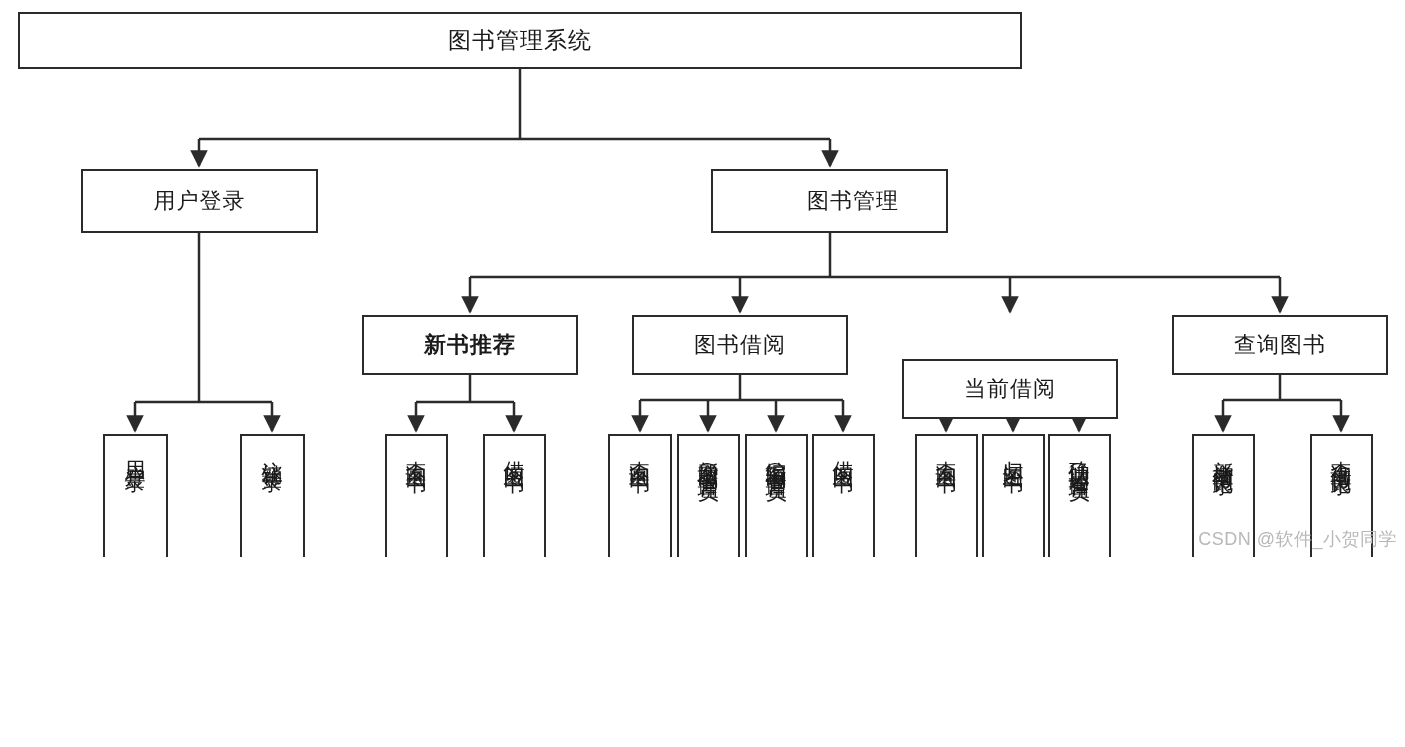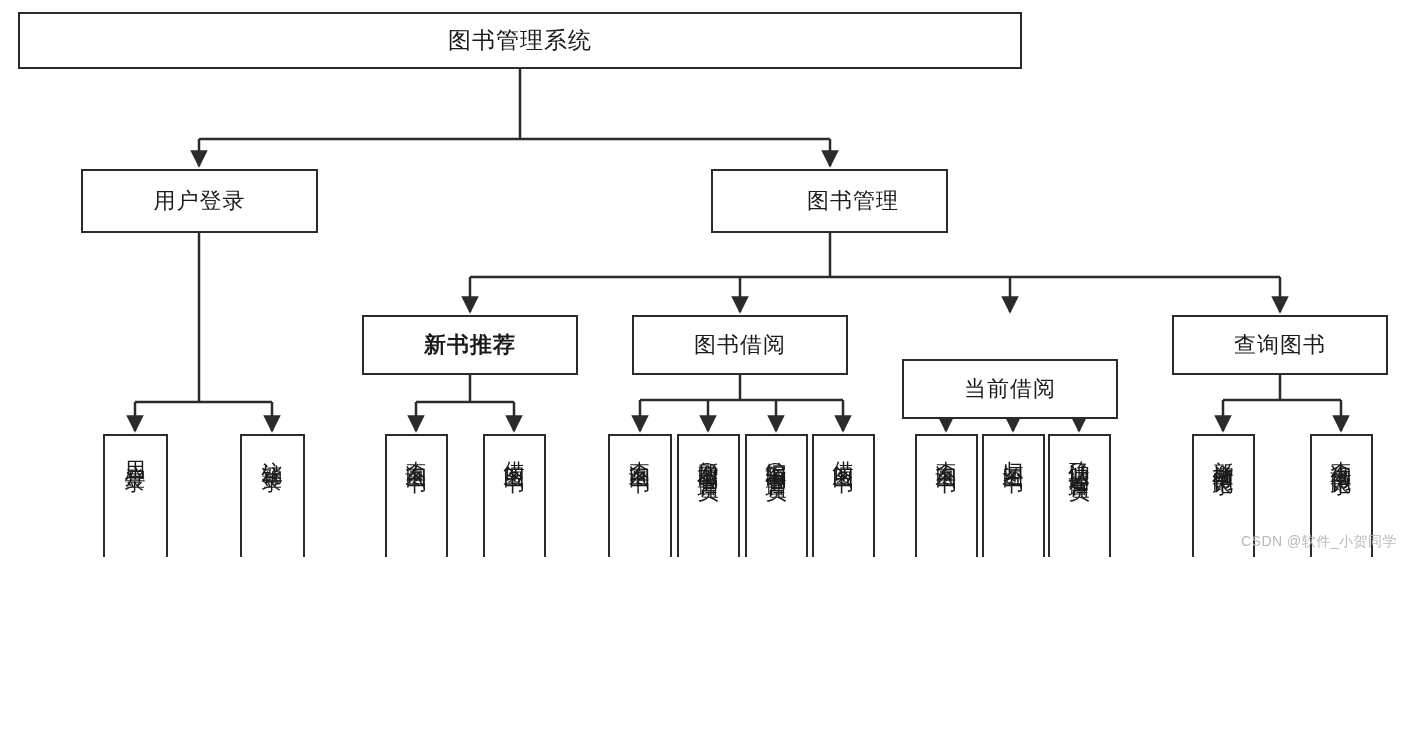--- a/index.html
+++ b/index.html
@@ -66,21 +66,21 @@
   }
   .edge-line {
     stroke: #2b2b2b;
     stroke-width: 2.5;
     fill: none;
   }
   .watermark {
     position: absolute;
     right: 8px;
     bottom: 6px;
-    font-size: 14px;
+    font-size: 18px;
     color: #b8b8b8;
     white-space: nowrap;
     letter-spacing: 0.5px;
   }
 </style>
 </head>
 <body>
 
 <div id="canvas">
 

